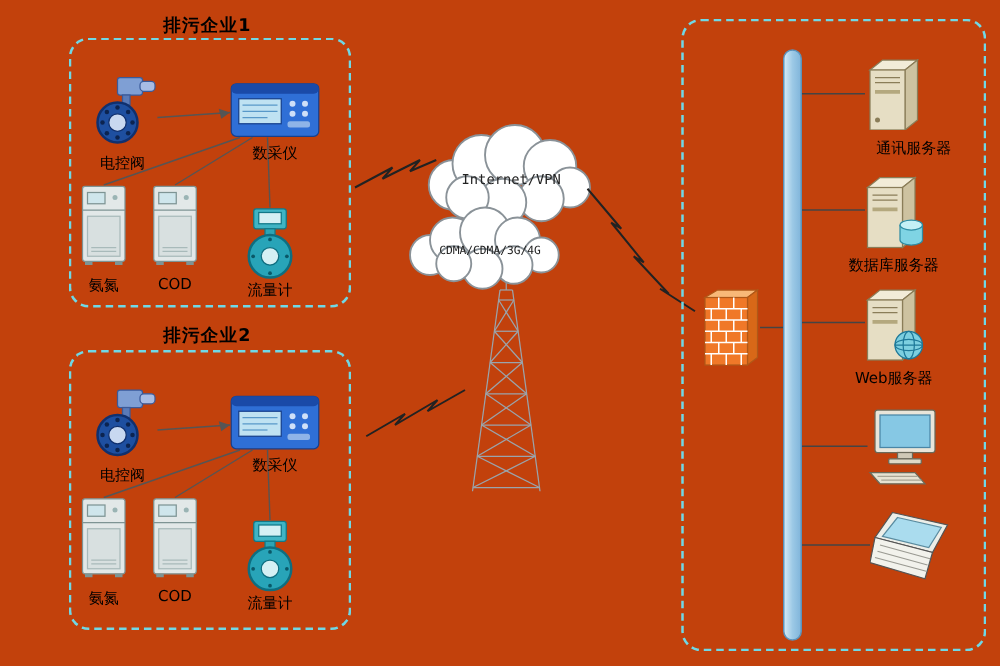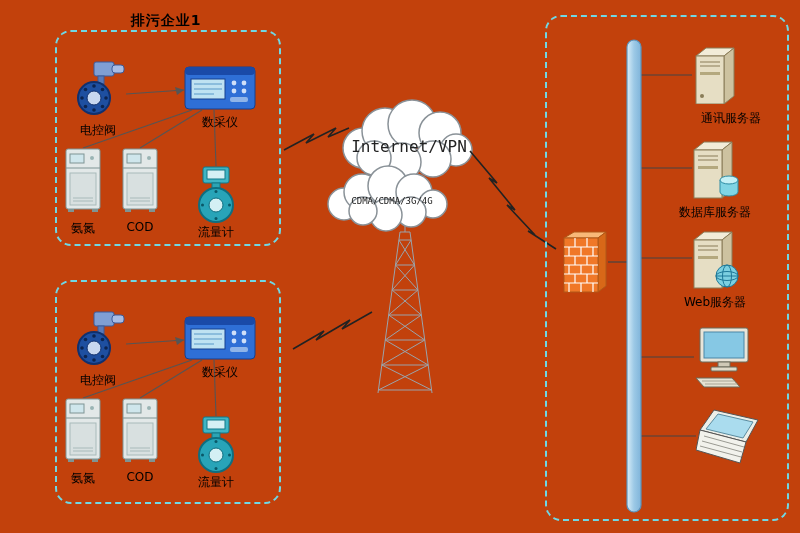--- a/index.html
+++ b/index.html
@@ -6,21 +6,21 @@
   body{font-family:"DejaVu Sans","Liberation Sans",sans-serif;}
   .canvas{position:relative;width:800px;height:533px;background:#c2410c;overflow:hidden;}
   .abs{position:absolute;}
   .bg{left:0;top:0;z-index:0;}
   .boundary{border:2px dashed #6fd8e6;border-radius:16px;z-index:1;}
   .icon{z-index:2;}
   .icon svg{width:100%;height:100%;display:block;}
   .txt{z-index:3;color:#000;}
   .group-title{font-weight:bold;font-size:14px;text-align:center;letter-spacing:1px;}
   .label{font-size:12px;text-align:center;}
-  .cloud-label{font-family:"DejaVu Sans Mono","Liberation Mono",monospace;font-size:16px;text-align:center;color:#222;}
+  .cloud-label{font-family:"DejaVu Sans Mono","Liberation Mono",monospace;font-size:11px;text-align:center;color:#222;}
   .cloud-label.small{font-size:9px;}
   .server-label{font-size:12px;text-align:center;}
 </style>
 </head>
 <body>
 
 <div class="canvas">
 
   <svg class="abs bg" width="800" height="533" viewBox="0 0 800 533">
     <defs>
@@ -353,20 +353,21 @@
     </svg>
   </div>
 
   <div class="abs txt group-title" style="left:55px;top:12px;width:222px;">排污企业1</div>
   <div class="abs txt label" style="left:60px;top:122px;width:76px;">电控阀</div>
   <div class="abs txt label" style="left:187px;top:114px;width:66px;">数采仪</div>
   <div class="abs txt label" style="left:57px;top:220px;width:52px;">氨氮</div>
   <div class="abs txt label" style="left:114px;top:220px;width:52px;">COD</div>
   <div class="abs txt label" style="left:184px;top:224px;width:64px;">流量计</div>
 
+  <div class="abs txt group-title" style="left:55px;top:260px;width:222px;">排污企业2</div>
   <div class="abs txt label" style="left:60px;top:372px;width:76px;">电控阀</div>
   <div class="abs txt label" style="left:187px;top:364px;width:66px;">数采仪</div>
   <div class="abs txt label" style="left:57px;top:470px;width:52px;">氨氮</div>
   <div class="abs txt label" style="left:114px;top:470px;width:52px;">COD</div>
   <div class="abs txt label" style="left:184px;top:474px;width:64px;">流量计</div>
 
   <div class="abs txt cloud-label" style="left:350px;top:137px;width:118px;">Internet/VPN</div>
   <div class="abs txt cloud-label small" style="left:328px;top:196px;width:128px;">CDMA/CDMA/3G/4G</div>
 
   <div class="abs txt server-label" style="left:676px;top:110px;width:110px;">通讯服务器</div>

